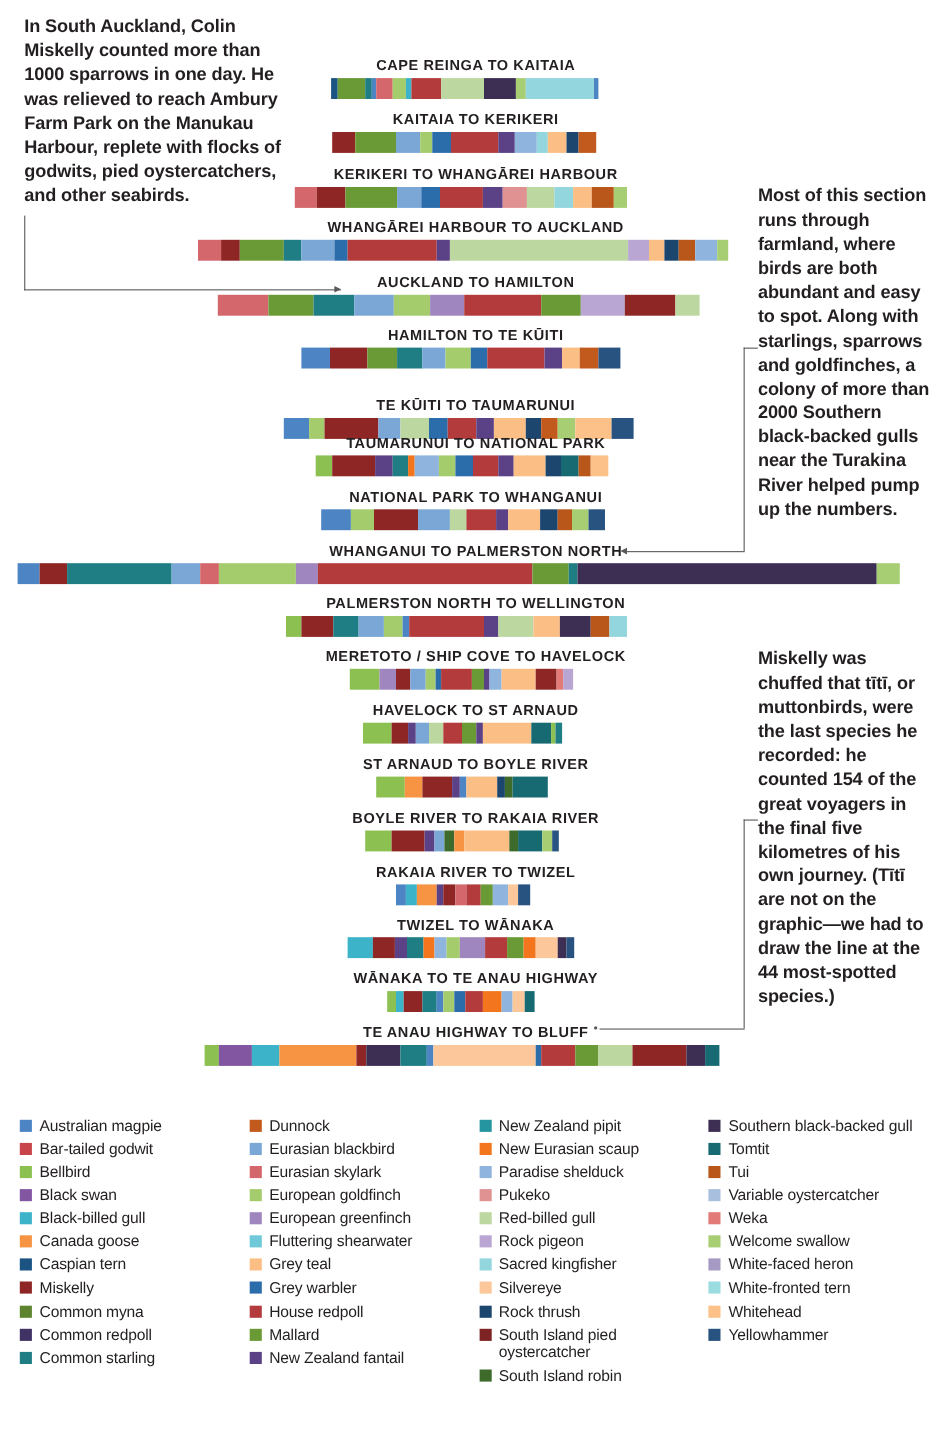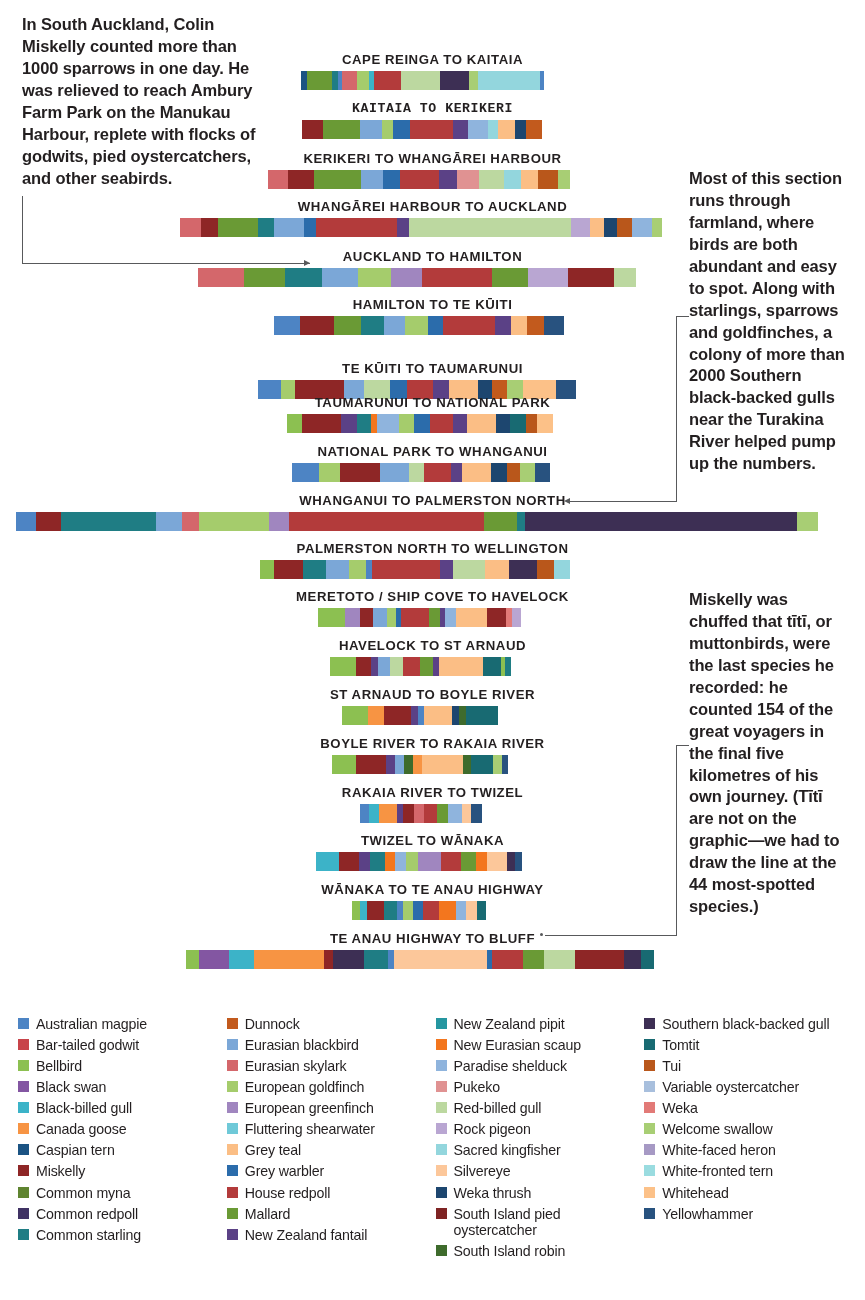--- a/index.html
+++ b/index.html
@@ -78,21 +78,21 @@
         <div class="seg" style="background: rgb(165, 204, 108); width: 5.13595%;"></div>
         <div class="seg" style="background: rgb(60, 179, 200); width: 2.1148%;"></div>
         <div class="seg" style="background: rgb(179, 59, 59); width: 10.8761%;"></div>
         <div class="seg" style="background: rgb(188, 216, 160); width: 16.0121%;"></div>
         <div class="seg" style="background: rgb(61, 47, 84); width: 12.0846%;"></div>
         <div class="seg" style="background: rgb(168, 206, 116); width: 3.62538%;"></div>
         <div class="seg" style="background: rgb(147, 214, 221); width: 25.6798%;"></div>
         <div class="seg" style="background: rgb(77, 132, 196); width: 1.51057%;"></div>
       </div>
     </div>
-    <div class="leg-row" style="top: 100px; font-family: Liberation Mono, monospace;">
+    <div class="leg-row" style="top: 100px;">
       <div class="leg-title">KAITAIA TO KERIKERI</div>
       <div class="bar" style="margin-left: 302px; width: 240px;">
         <div class="seg" style="background: rgb(142, 38, 38); width: 8.58086%;"></div>
         <div class="seg" style="background: rgb(106, 154, 53); width: 15.5116%;"></div>
         <div class="seg" style="background: rgb(123, 167, 215); width: 9.24092%;"></div>
         <div class="seg" style="background: rgb(165, 204, 108); width: 4.62046%;"></div>
         <div class="seg" style="background: rgb(43, 108, 171); width: 7.26073%;"></div>
         <div class="seg" style="background: rgb(179, 59, 59); width: 17.8218%;"></div>
         <div class="seg" style="background: rgb(91, 65, 134); width: 5.94059%;"></div>
         <div class="seg" style="background: rgb(143, 180, 221); width: 8.58086%;"></div>
@@ -540,21 +540,21 @@
       <div class="leg-item">
         <span class="swatch" style="background: rgb(147, 214, 221);"></span>
         <span class="leg-label">Sacred kingfisher</span>
       </div>
       <div class="leg-item">
         <span class="swatch" style="background: rgb(252, 199, 154);"></span>
         <span class="leg-label">Silvereye</span>
       </div>
       <div class="leg-item">
         <span class="swatch" style="background: rgb(29, 70, 111);"></span>
-        <span class="leg-label">Weka thrush</span>
+        <span class="leg-label">Rock thrush</span>
       </div>
       <div class="leg-item">
         <span class="swatch" style="background: rgb(126, 35, 35);"></span>
         <span class="leg-label">South Island pied oystercatcher</span>
       </div>
       <div class="leg-item">
         <span class="swatch" style="background: rgb(62, 107, 44);"></span>
         <span class="leg-label">South Island robin</span>
       </div>
     </div>

